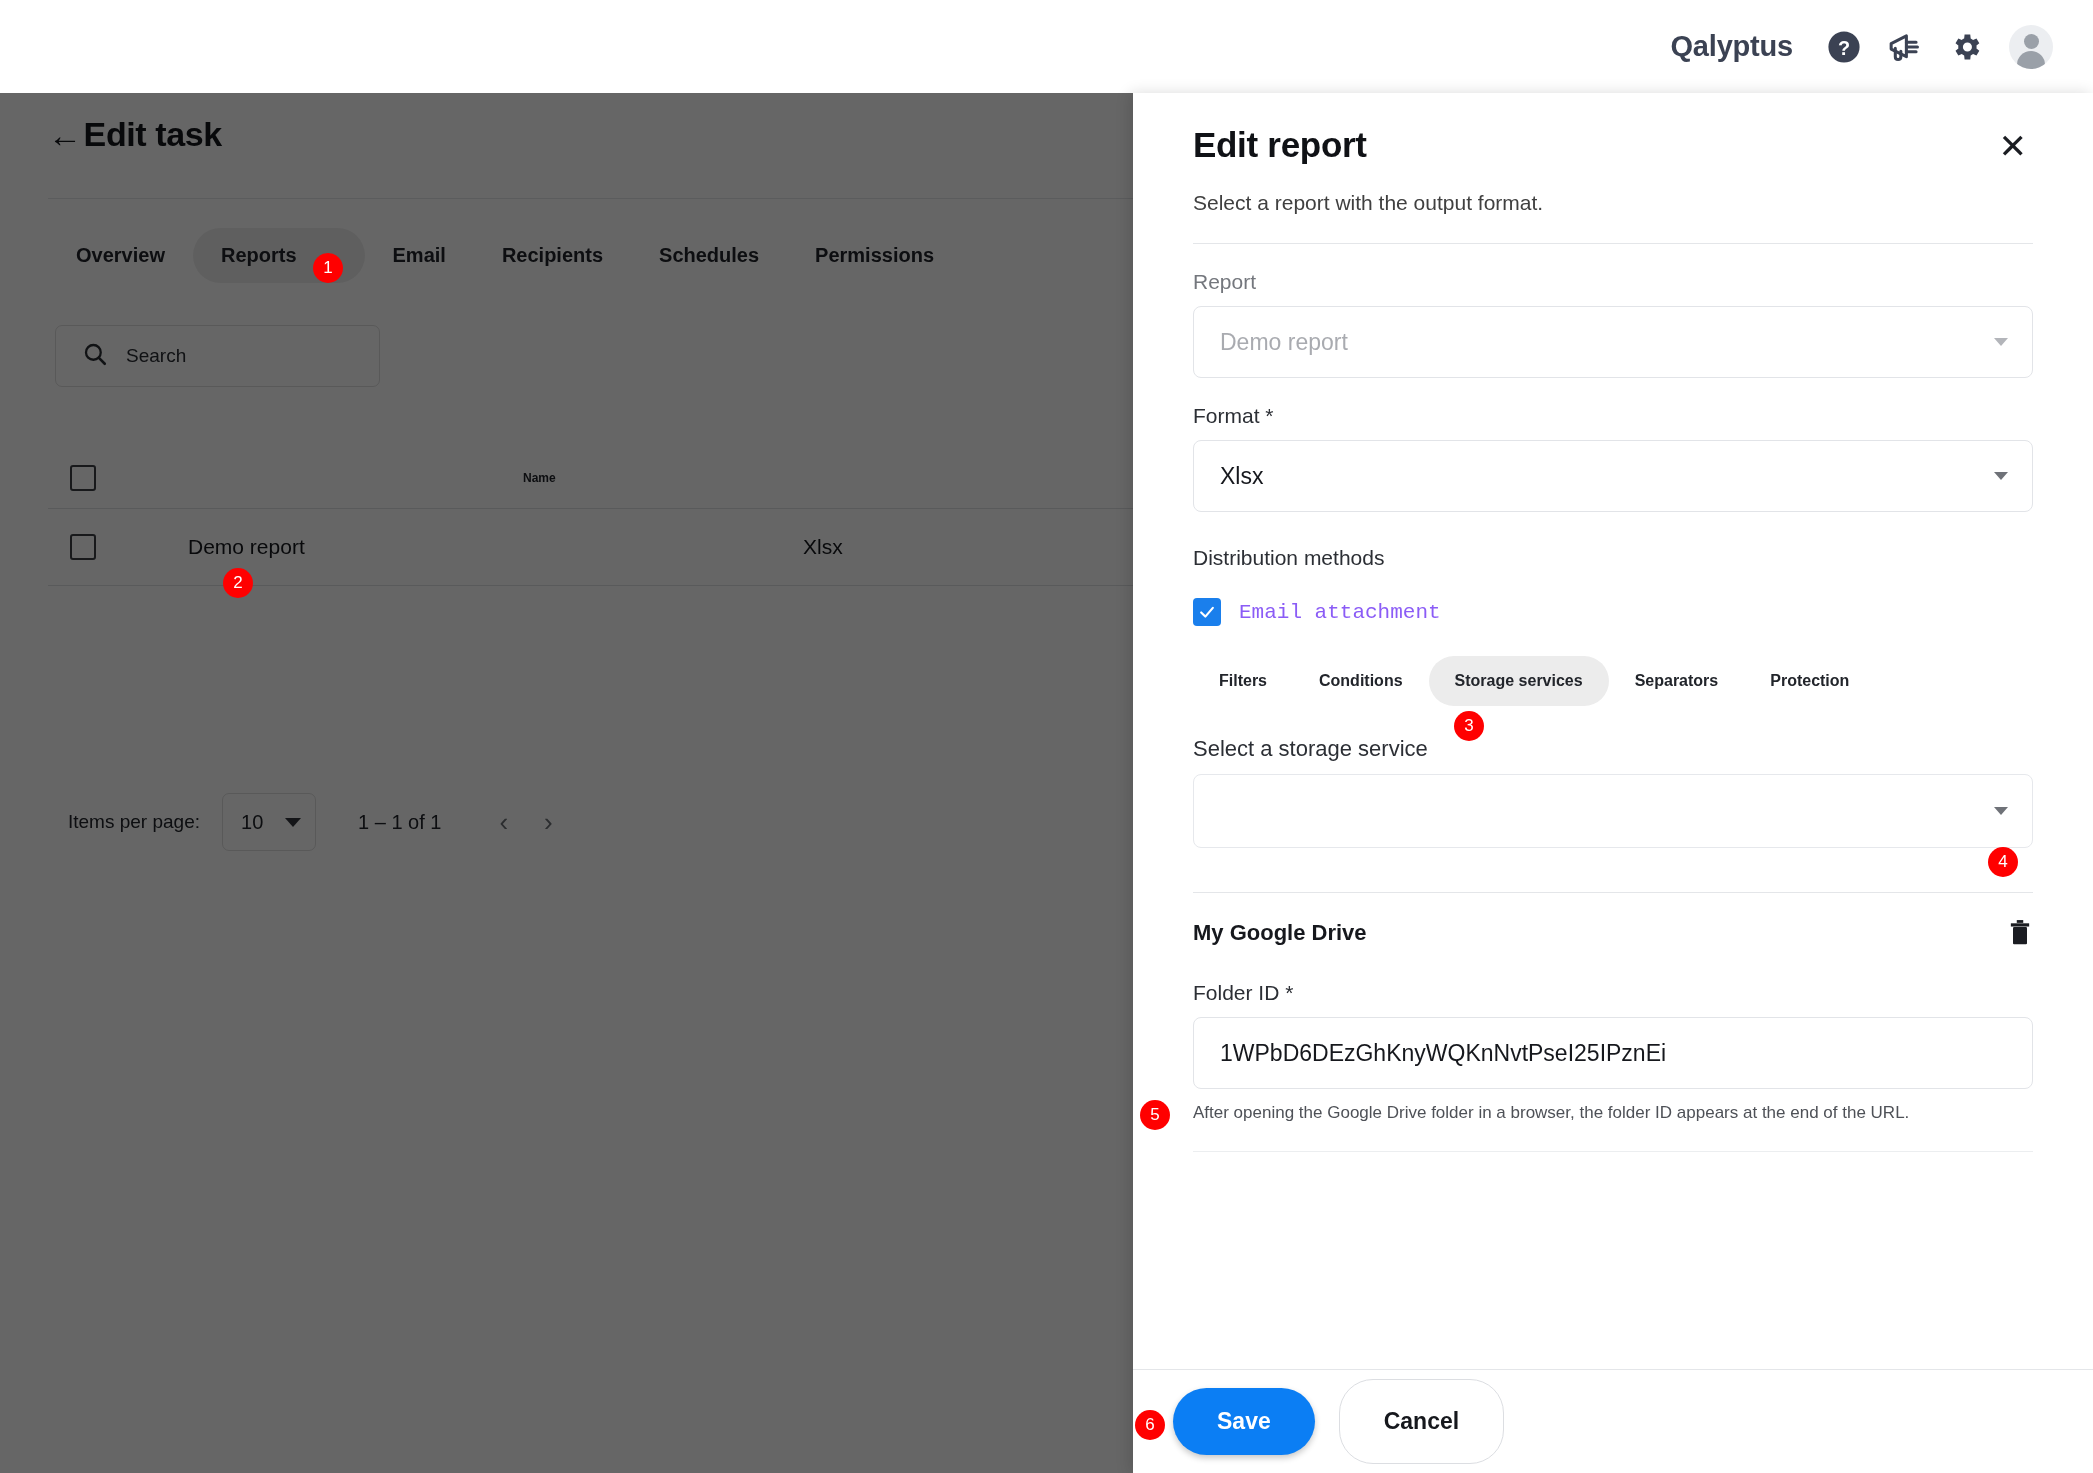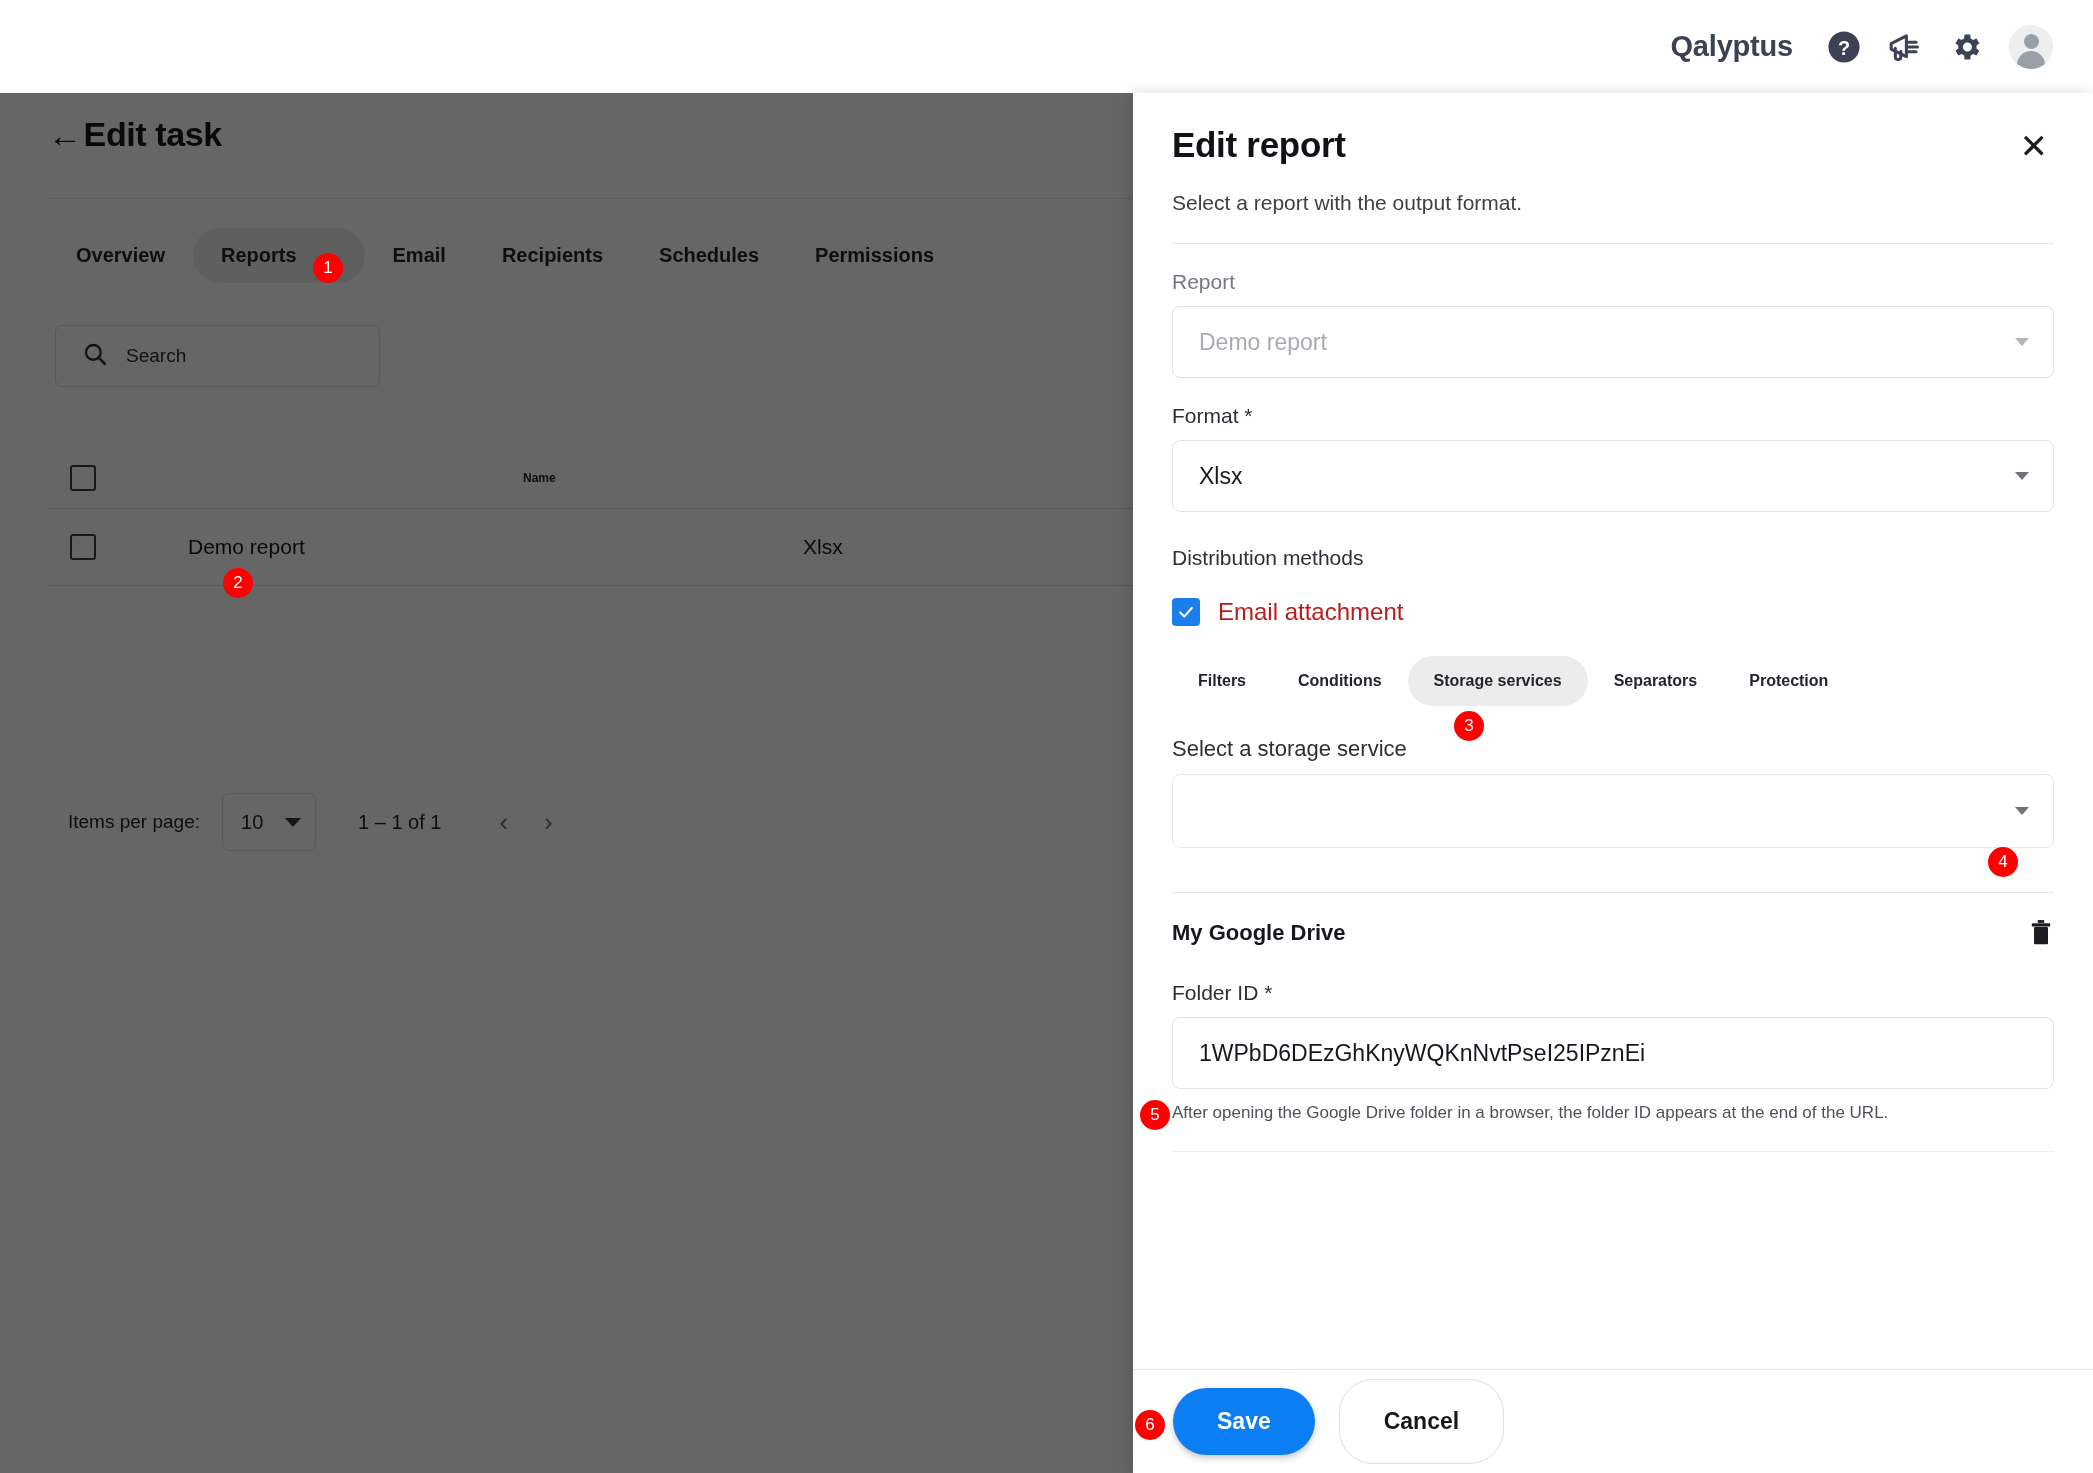--- a/index.html
+++ b/index.html
@@ -113,21 +113,21 @@
     background: rgba(0,0,0,0.6); z-index: 10;
   }
 
   
   .panel {
     position: absolute; left: 1133px; top: 93px;
     width: 960px; height: 1380px; background: #ffffff; z-index: 20;
     display: flex; flex-direction: column;
     box-shadow: -3px 0 14px rgba(0,0,0,0.14);
   }
-  .panel-body { flex: 1; overflow: hidden; position: relative; padding: 0 39px; }
+  .panel-body { flex: 1; overflow: hidden; position: relative; padding: 0 60px; }
   .panel-head {
     display: flex; align-items: flex-start; justify-content: space-between;
     padding-top: 32px;
   }
   .panel-title { font-size: 35px; font-weight: bold; color: #101216; letter-spacing: -0.3px; }
   .close-x { font-size: 34px; color: #1b1d22; cursor: pointer; line-height: 1; padding: 4px 6px; font-weight: 300; }
   .panel-sub { font-size: 21px; color: #404040; margin-top: 24px; }
   .hr { height: 1px; background: #e4e6e9; margin-top: 28px; }
 
   .fld-label { font-size: 21px; color: #74777d; margin-top: 26px; }
@@ -142,21 +142,21 @@
   .sel .arr { width:0;height:0;border-left:7px solid transparent;border-right:7px solid transparent;border-top:8px solid #6f7278; }
   .sel.disabled .arr { border-top-color: #b3b5ba; }
 
   .dist-label { font-size: 21px; color: #2c2f35; margin-top: 34px; }
   .chk-row { display: flex; align-items: center; gap: 18px; margin-top: 28px; }
   .chk {
     width: 28px; height: 28px; border-radius: 4px; background: #1a7fec;
     display: flex; align-items: center; justify-content: center; cursor: pointer;
   }
   .chk svg { display: block; }
-  .chk-label { font-size: 24px; color: #b91c1c; }
+  .chk-label { font-size: 21px; color: #8b5cf6; font-family: Liberation Mono, monospace; }
 
   .subtabs { display: flex; align-items: center; margin-top: 30px; }
   .subtab {
     padding: 16px 26px; font-size: 16px; font-weight: bold; color: #22252b;
     border-radius: 26px; cursor: pointer; white-space: nowrap;
     display: flex; align-items: flex-end; gap: 10px;
   }
   .subtab.active { background: #ececec; }
 
   .sec-label { font-size: 22px; color: #2c2f35; margin-top: 30px; }

